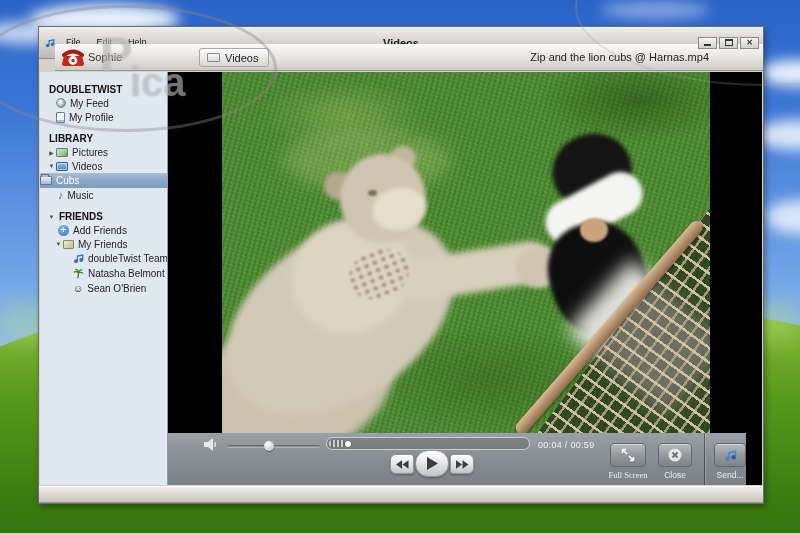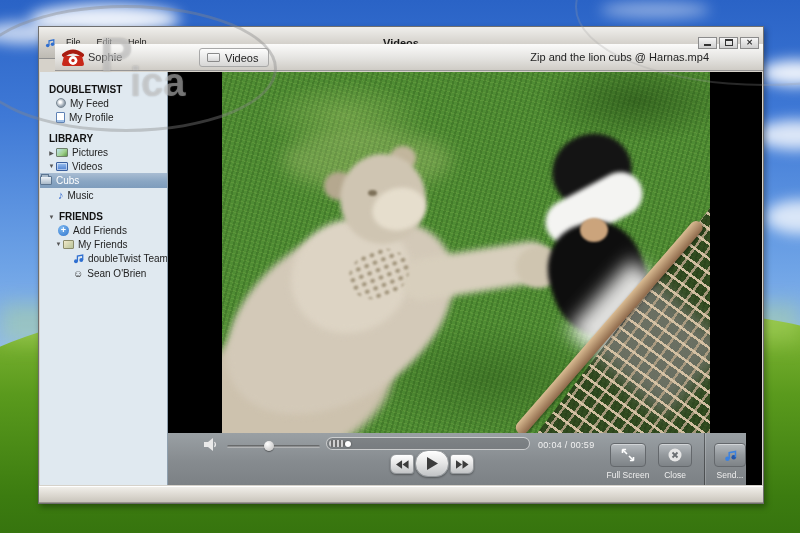--- a/index.html
+++ b/index.html
@@ -151,21 +151,21 @@
   .t-btn { position:absolute; border:1px solid #94989b; background:linear-gradient(180deg,#ffffff 0%, #e8e8e8 45%, #c2c4c6 100%);
     display:flex; align-items:center; justify-content:center; box-shadow:0 1px 2px rgba(0,0,0,.35); }
   .btn-rew  { left:222px; top:21px; width:24px; height:20px; border-radius:6px 3px 3px 6px; }
   .btn-play { left:247px; top:17px; width:34px; height:27px; border-radius:13px; z-index:2; }
   .btn-fwd  { left:282px; top:21px; width:24px; height:20px; border-radius:3px 6px 6px 3px; }
   .ctl-btn { position:absolute; top:10px; width:36px; height:24px; border-radius:4px;
     background:linear-gradient(180deg,#b6bbbf 0%, #94999d 50%, #7e8387 100%);
     border:1px solid #64686c; display:flex; align-items:center; justify-content:center; box-shadow:inset 0 1px 0 rgba(255,255,255,.4); }
   .btn-fullscreen { left:442px; } .btn-close { left:490px; width:34px; } .btn-send { left:546px; width:32px; }
   .ctl-label { position:absolute; top:37px; font-size:8.5px; color:#efefef; text-align:center; }
-  .lbl-fullscreen { left:424px; width:72px; } .lbl-close { left:482px; width:50px; } .lbl-send { left:538px; width:48px; }
+  .lbl-fullscreen { left:424px; width:72px;font-family:Liberation Serif, serif; } .lbl-close { left:482px; width:50px; } .lbl-send { left:538px; width:48px; }
   .ctl-divider { position:absolute; left:536px; top:0; bottom:0; width:1px; background:rgba(0,0,0,.4); box-shadow:1px 0 0 rgba(255,255,255,.18); }
 
   
   .statusbar { position:absolute; left:0; right:0; bottom:0; height:17px;
     background:linear-gradient(180deg,#f0eee9 0%, #d8d4cc 60%, #c6c2b9 100%);
     border-top:1px solid #fff; box-shadow:inset 0 -1px 0 #9a968e; }
 </style>
 </head>
 <body>
 
@@ -266,20 +266,27 @@
         <span class="ico ic-myfriends"></span>
         <span class="sb-label">My Friends</span>
       </div>
       <div class="sb-row tall pad33">
         <svg class="ico" width="11" height="11" viewBox="0 0 12 12">
           <circle cx="3.2" cy="9" r="2.1" fill="#2f6fd0"></circle>
             <circle cx="9" cy="7.6" r="2.1" fill="#2f6fd0"></circle>
           <path d="M4.8 9V3.4L10.6 2.2v5.4" fill="none" stroke="#2f6fd0" stroke-width="1.4"></path>
         </svg>
         <span class="sb-label">doubleTwist Team</span>
+      </div>
+      <div class="sb-row tall pad33">
+        <svg class="ico" width="11" height="11" viewBox="0 0 12 12">
+          <path d="M6 5 L5.4 11" stroke="#8a5a2a" stroke-width="1.4"></path>
+          <path d="M6 5 Q2 3 1 5 M6 5 Q5 1 2.5 1.5 M6 5 Q8 1 10 2 M6 5 Q10 4 11 6" fill="none" stroke="#2f8a22" stroke-width="1.4"></path>
+        </svg>
+        <span class="sb-label">Natasha Belmont</span>
       </div>
       <div class="sb-row tall pad33">
         <span class="ico ic-smiley"></span>
         <span class="sb-label">Sean O'Brien</span>
       </div>
     </div>
 
     <div class="main">
       <div class="video">
         <div class="blob grass-light"></div>

